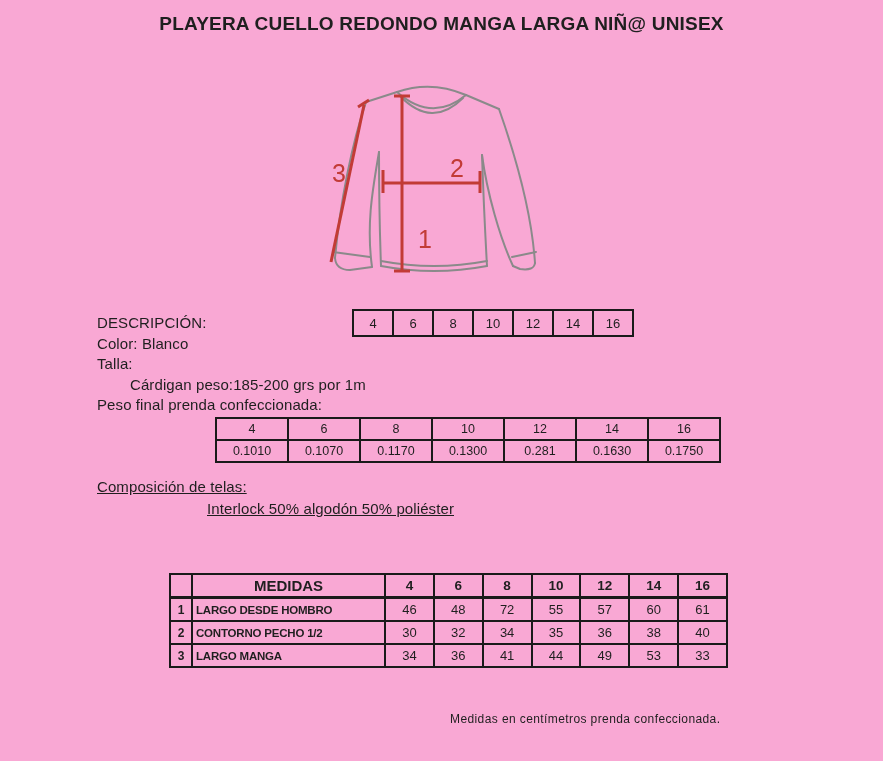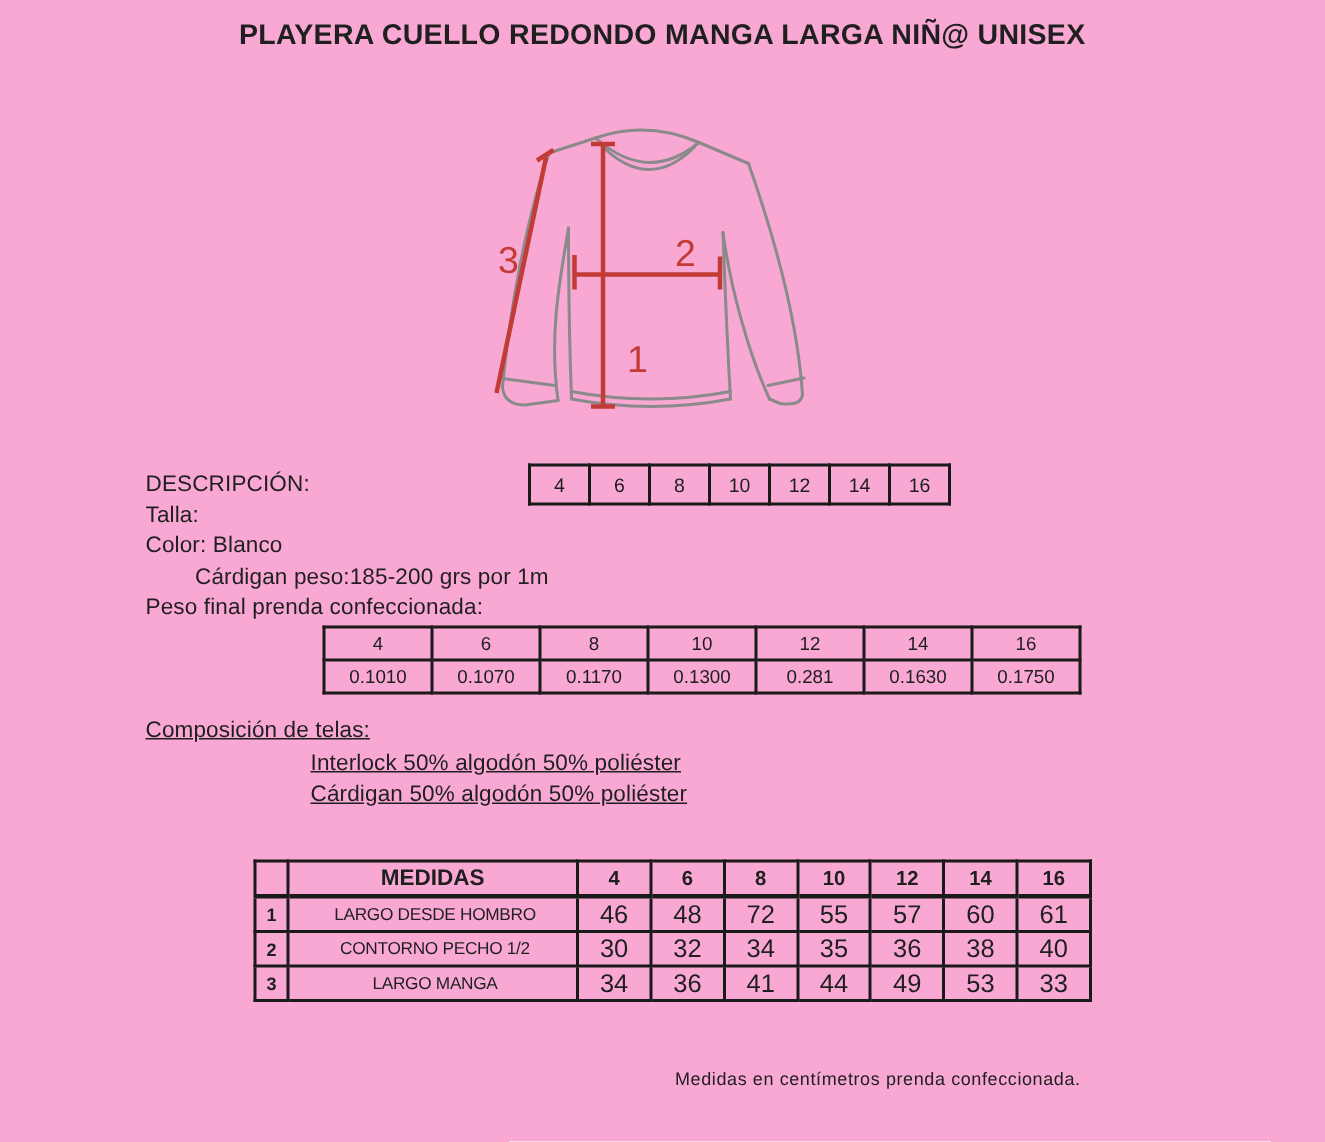--- a/index.html
+++ b/index.html
@@ -24,26 +24,26 @@
   .desc .indent{padding-left:33px;}
   .comp{position:absolute;left:97px;top:476px;font-size:15px;line-height:21.5px;letter-spacing:.1px;text-decoration:underline;}
   .comp .indent2{padding-left:110px;}
   table{border-collapse:collapse;position:absolute;table-layout:fixed;text-align:center;}
   td{border:2px solid var(--border);padding:0;overflow:hidden;white-space:nowrap;}
   .talla{left:352px;top:309px;width:282px;font-size:13px;}
   .talla td{height:24px;}
   .weights{left:215px;top:417px;width:506px;font-size:12.5px;}
   .weights td{height:20px;}
   .medidas{left:169px;top:573px;width:559px;}
-  .medidas td{height:21px;font-size:17px;}
+  .medidas td{height:21px;font-size:13px;}
   .medidas thead td{font-weight:bold;border-bottom-width:3px;}
   .medidas .hdr{font-size:15px;}
   .medidas .sz{font-size:13.5px;}
   .medidas .num{font-weight:bold;font-size:12px;}
-  .medidas .lbl{text-align:center;font-weight:normal;font-size:11.5px;padding-left:3px;letter-spacing:-.2px;}
+  .medidas .lbl{text-align:left;font-weight:bold;font-size:11.5px;padding-left:3px;letter-spacing:-.2px;}
   .footer{position:absolute;left:450px;top:712px;font-size:12px;letter-spacing:.4px;}
 </style>
 </head>
 <body>
 
 <div class="page">
 
   <div class="title">PLAYERA CUELLO REDONDO MANGA LARGA NIÑ@ UNISEX</div>
 
   <svg class="diagram" viewBox="0 0 240 215">
@@ -84,22 +84,22 @@
       <path class="redline" d="M54,32 L21,189"></path>
       <path class="redline" d="M48,34 L59,27"></path>
     </g>
     <text class="redlabel" x="115" y="175">1</text>
     <text class="redlabel" x="147" y="104">2</text>
     <text class="redlabel" x="29" y="109">3</text>
   </svg>
 
   <div class="desc">
     <div>DESCRIPCIÓN:</div>
+    <div>Color: Blanco</div>
     <div>Talla:</div>
-    <div>Color: Blanco</div>
     <div class="indent">Cárdigan peso:185-200 grs por 1m</div>
     <div>Peso final prenda confeccionada:</div>
   </div>
 
   <table class="talla">
     <tbody>
       <tr>
         <td>4</td>
         <td>6</td>
         <td>8</td>
@@ -130,21 +130,20 @@
         <td>0.281</td>
         <td>0.1630</td>
         <td>0.1750</td>
       </tr>
     </tbody>
   </table>
 
   <div class="comp">
     <div>Composición de telas:</div>
     <div class="indent2">Interlock 50% algodón 50% poliéster</div>
-    <div class="indent2">Cárdigan 50% algodón 50% poliéster</div>
   </div>
 
   <table class="medidas">
     <colgroup>
       <col style="width:22px">
         <col style="width:193px">
       <col>
         <col>
         <col>
         <col>

